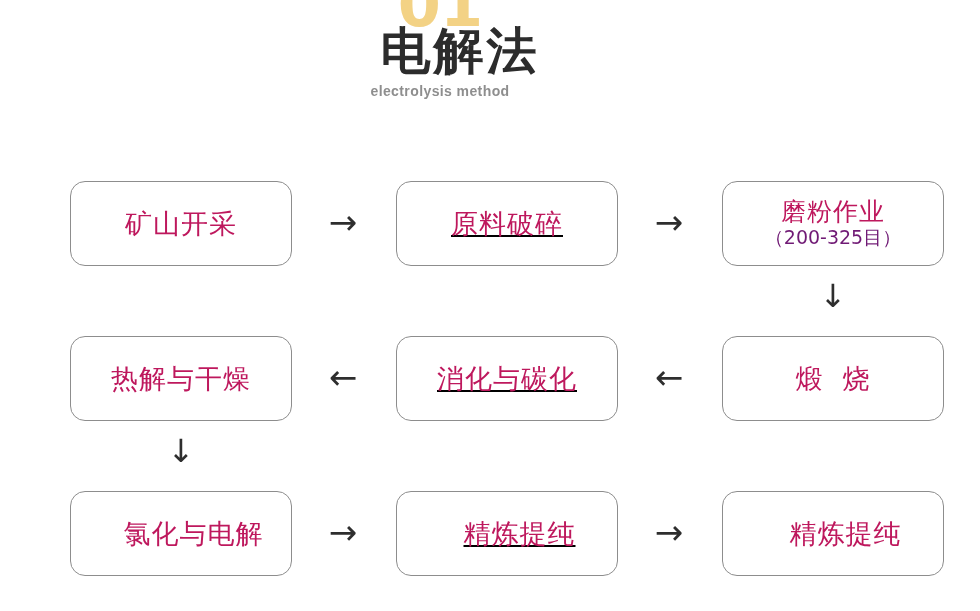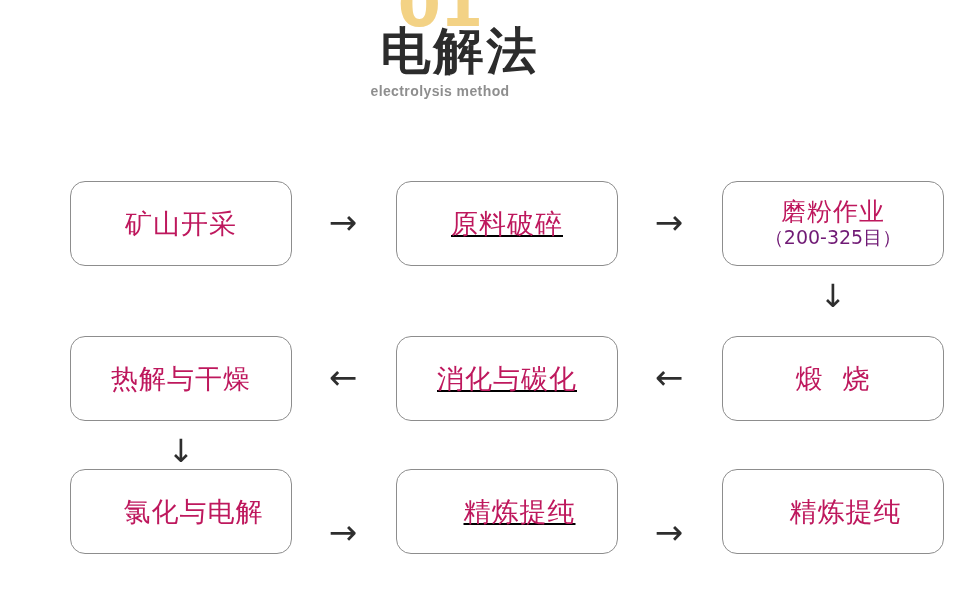--- a/index.html
+++ b/index.html
@@ -131,21 +131,21 @@
   }
   .arrow-h { width: 64px; height: 36px; }
   .arrow-v { width: 36px; height: 46px; font-size: 32px; }
 
   
   .c0 { left: 70px; }
   .c1 { left: 396px; text-decoration: underline; }
   .c2 { left: 722px; }
   .r0 { top: 181px; }
   .r1 { top: 336px; }
-  .r2 { top: 469px; padding-left: 25px; }
+  .r2 { top: 491px; padding-left: 25px; }
 </style>
 </head>
 <body>
 
 <div id="header">
   <div id="header-stack">
     <div class="hdr-number">01</div>
     <div class="hdr-title">电解法</div>
     <div class="hdr-subtitle">electrolysis method</div>
   </div>

